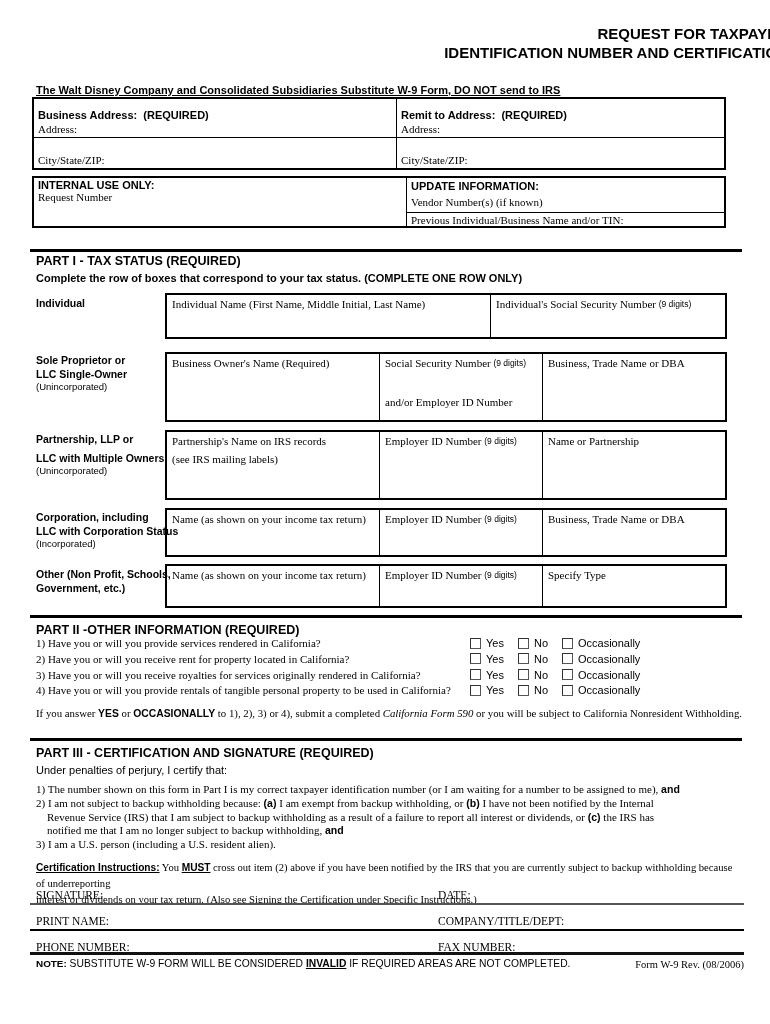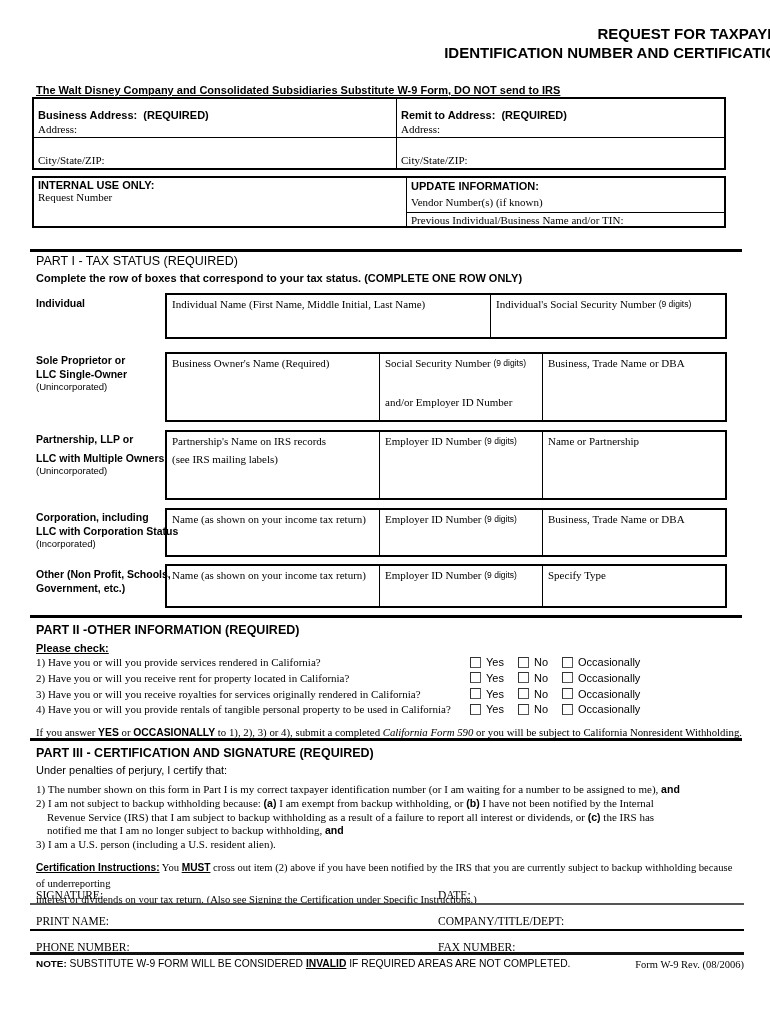--- a/index.html
+++ b/index.html
@@ -30,21 +30,21 @@
              border:2px solid #000; display:grid; grid-template-columns:373px 1fr; }
   .int-left { border-right:1px solid #000; padding:1px 4px; }
   .int-right { display:grid; grid-template-rows:17px 18px 1fr; }
   .int-right .rr { padding:0 4px; font-size:11px; }
   .int-right .rr1 { border-bottom:0; padding-top:2px; }
   .int-right .rr2 { border-top:1px solid transparent; border-bottom:1px solid #000; }
   .int-right .rr3 { padding-top:1px; }
 
   .rule { position:absolute; left:30px; width:712px; height:3px; background:#000; }
 
-  .p1-head { position:absolute; top:254px; left:36px; font-family:"Liberation Sans",sans-serif; font-weight:normal; font-size:12.5px; }
+  .p1-head { position:absolute; top:254px; left:36px; font-family:"Liberation Sans",sans-serif; font-weight:bold; font-size:12.5px; }
   .p1-sub  { position:absolute; top:272px; left:36px; font-family:"Liberation Sans",sans-serif; font-weight:bold; font-size:11px; }
 
   .p1-label { position:absolute; left:36px; width:130px; font-family:"Liberation Sans",sans-serif;
               font-weight:bold; font-size:10.5px; line-height:14px; white-space:nowrap; }
   .p1-label .note { font-weight:normal; font-size:9.5px; line-height:12px; }
   .p1-tbl { position:absolute; left:165px; width:562px; border:2px solid #000; display:flex; }
   .p1-tbl .tc { padding:2px 5px; font-size:11px; line-height:14px; }
   .p1-tbl .tc + .tc { border-left:1px solid #000; }
   .nine { font-family:"Liberation Sans",sans-serif; font-size:8.5px; position:relative; top:-1px; }
   .gap-top { margin-top:24px; }
@@ -205,21 +205,20 @@
       <span>Employer ID Number </span><span class="nine">(9 digits)</span>
     </div>
     <div class="tc" style="flex:1">
       <span>Specify Type</span>
     </div>
   </div>
 
   <div class="p2">
     <div class="rule" style="position:static"></div>
     <div class="hd">PART II -OTHER INFORMATION (REQUIRED)</div>
-    <div class="pc">Please check:</div>
 
     <div class="q-row">
       <span>1) Have you or will you provide services rendered in California?</span>
       <span class="cbg yes">
           <span class="cb"></span>
           <span>Yes</span>
         </span>
       <span class="cbg no">
           <span class="cb"></span>
           <span>No</span>

